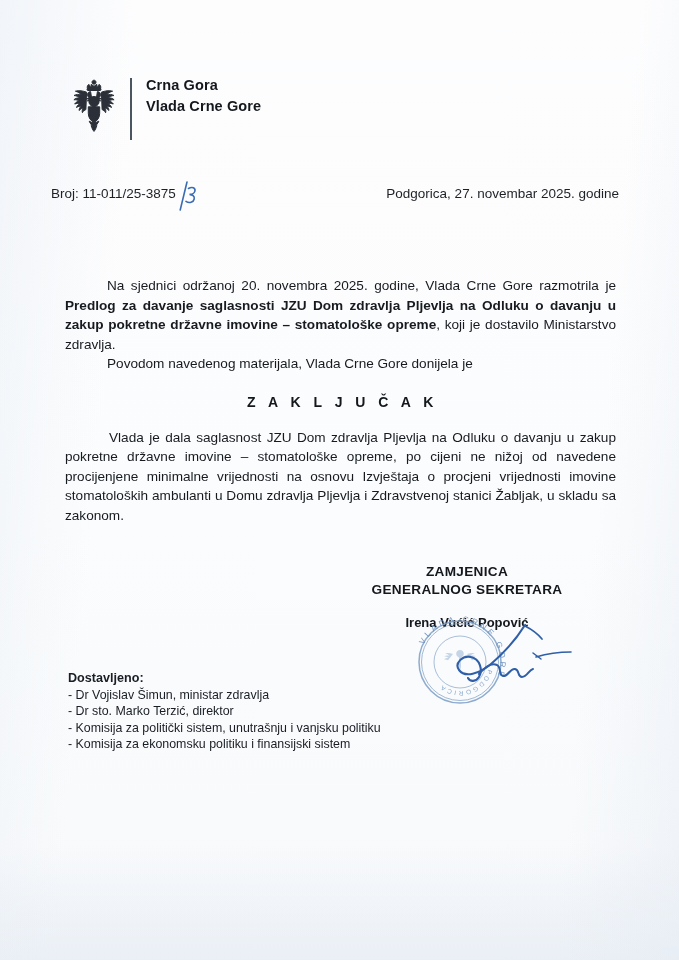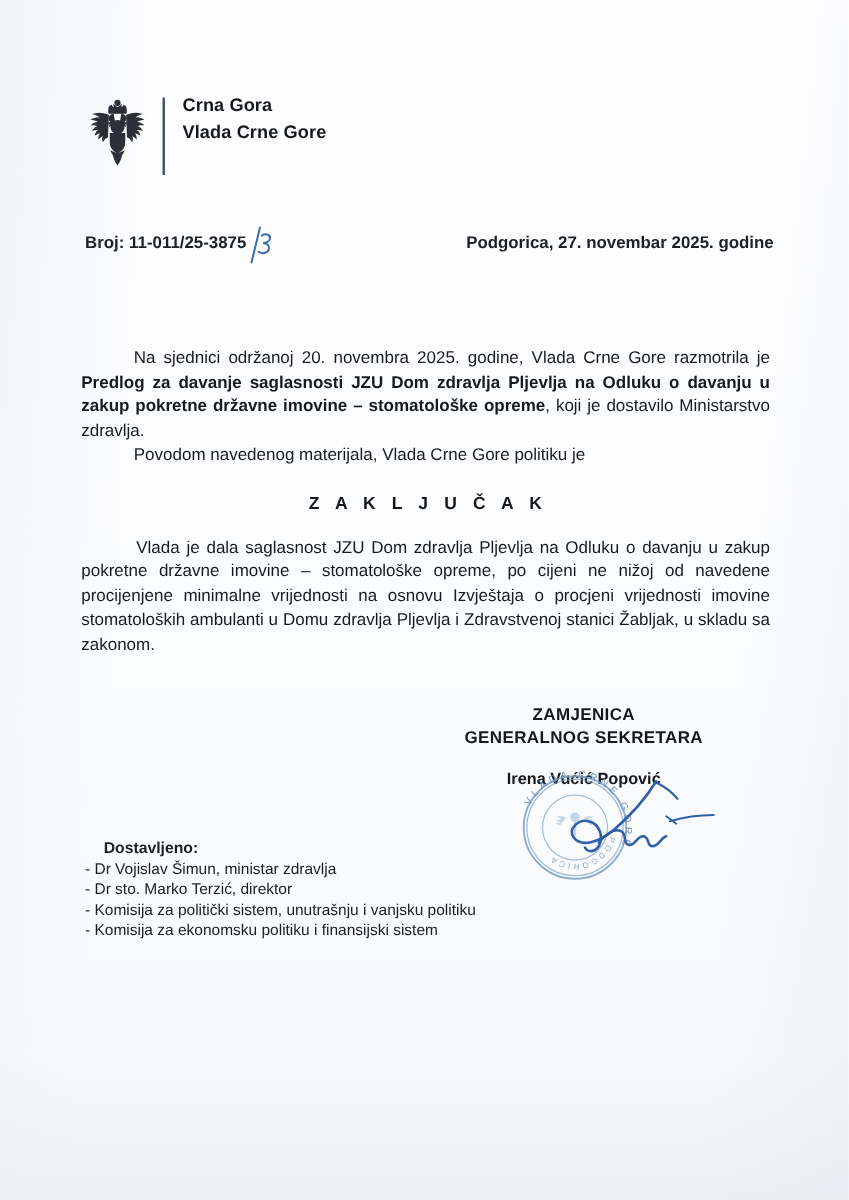--- a/index.html
+++ b/index.html
@@ -64,29 +64,28 @@
     font-weight: bold;
     letter-spacing: .1px;
     color: #14181d;
     line-height: 1.25;
     white-space: nowrap;
   }
 
   
   .meta-row {
     position: absolute;
-    left: 68px;
+    left: 51px;
     right: 60px;
     top: 186px;
     display: flex;
     justify-content: space-between;
     align-items: center;
     font-size: 13.5px;
     color: #1d2126;
-    font-weight: bold;
   }
   .broj-wrap { position: relative; display: inline-block; }
   .hand-mark {
     position: absolute;
     left: 100%;
     top: -7px;
     margin-left: 1px;
     width: 26px;
     height: 34px;
   }
@@ -166,21 +165,20 @@
     left: 68px;
     top: 670px;
     font-size: 12.4px;
     line-height: 16.2px;
     color: #1a1e24;
   }
   .dost-title {
     font-weight: bold;
     margin-bottom: 1px;
     font-size: 12.6px;
-    margin-left: 15px;
   }
   .dost-item { white-space: nowrap; }
   .dost-item.sub { padding-left: 9px; }
 </style>
 </head>
 <body>
 
 <div class="page">
   <div class="scan-tint"></div>
 
@@ -228,21 +226,21 @@
           </g>
         </svg>
       </span>
     </div>
     <div>Podgorica, 27. novembar 2025. godine</div>
   </div>
 
   <div class="body-block">
     <p class="para indent"><span>Na sjednici održanoj 20. novembra 2025. godine, Vlada Crne Gore razmotrila je </span><b>Predlog za davanje saglasnosti JZU Dom zdravlja Pljevlja na Odluku o davanju u zakup pokretne državne imovine – stomatološke opreme</b><span>, koji je dostavilo Ministarstvo zdravlja.</span></p>
 
-    <p class="para indent-small">Povodom navedenog materijala, Vlada Crne Gore politiku je</p>
+    <p class="para indent-small">Povodom navedenog materijala, Vlada Crne Gore donijela je</p>
 
     <div class="zakljucak">Z A K L J U Č A K</div>
 
     <p class="para-2">Vlada je dala saglasnost JZU Dom zdravlja Pljevlja na Odluku o davanju u zakup pokretne državne imovine – stomatološke opreme, po cijeni ne nižoj od navedene procijenjene minimalne vrijednosti na osnovu Izvještaja o procjeni vrijednosti imovine stomatoloških ambulanti u Domu zdravlja Pljevlja i Zdravstvenoj stanici Žabljak, u skladu sa zakonom.</p>
   </div>
 
   <div class="signature">
     <div class="sig-title">ZAMJENICA</div>
     <div class="sig-title">GENERALNOG SEKRETARA</div>
     <div class="sig-name">Irena Vućić Popović</div>

